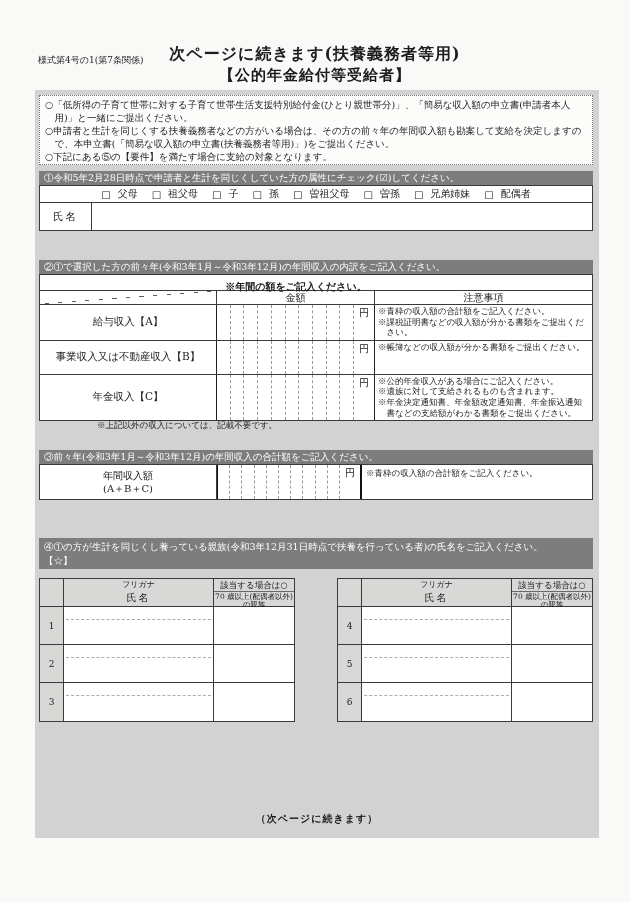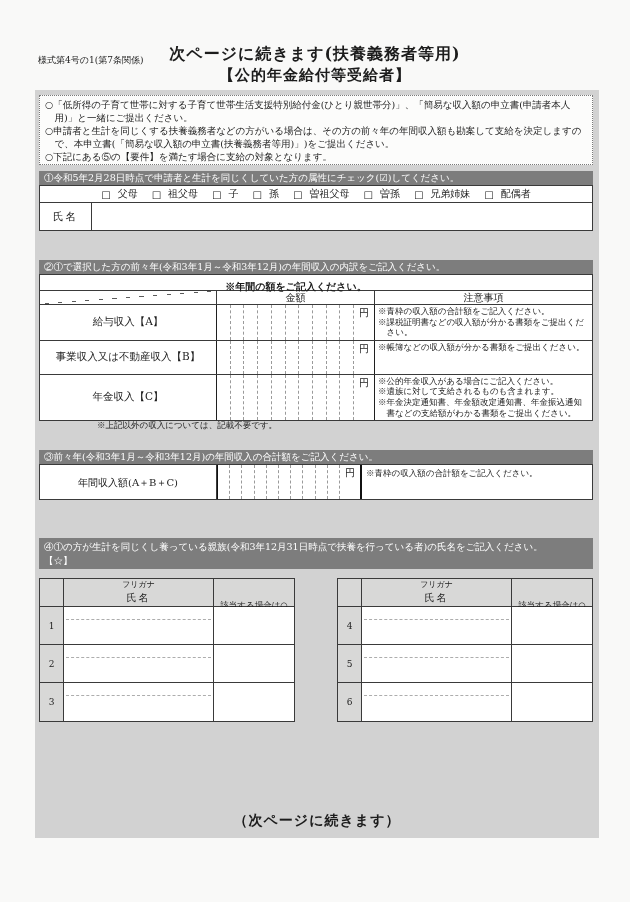--- a/index.html
+++ b/index.html
@@ -56,42 +56,42 @@
   .amount-box { display:flex; align-items:stretch; }
   .inc-amount { width:158px; border-right:1.5px solid #1f1f1f; }
   .digit-cell { flex:1; border-right:1px dashed #9a9a9a; }
   .unit { width:20px; text-align:center; font-size:10px; padding-top:1px; }
   .inc-notes { flex:1; padding:1px 3px 2px 3px; font-size:8.5px; line-height:10.6px; }
   .inc-notes p { padding-left:8.5px; text-indent:-8.5px; }
   .b { font-weight:normal;margin-top:12px; }
   .s2foot { position:absolute; left:62px; top:330px; font-size:8.5px; }
 
   .s3table { position:absolute; left:4px; top:374px; width:554px; height:36px; background:#fff; border:1px solid #3a3a3a; display:flex; }
-  .s3label { width:177px; border-right:1px solid #3a3a3a; display:flex; justify-content:center; align-items:center; font-size:10px; line-height:13px; }
+  .s3label { width:177px; border-right:1px solid #3a3a3a; display:flex; flex-direction:column; justify-content:center; align-items:center; font-size:10px; line-height:13px; }
   .s3amount { width:145px; border-left:1.5px solid #111; border-right:2px solid #111; }
   .s3note { flex:1; font-size:8.5px; padding:3px 4px; }
 
   .famtable { position:absolute; top:488px; width:256px; background:#fff; border:1px solid #3a3a3a; }
   .famtable.left { left:4px; }
   .famtable.right { left:302px; }
   .fam-head { display:flex; height:28px; border-bottom:1px solid #3a3a3a; background:#d8d8d7; }
   .fam-num { width:24px; border-right:1px solid #3a3a3a; background:#d8d8d7; display:flex; align-items:center; justify-content:center; font-size:9px; }
   .fam-namehead { width:150px; border-right:1px solid #3a3a3a; text-align:center; }
   .furigana-label { font-size:8px; line-height:12px; }
   .namehead-label { font-size:10px; line-height:13px; letter-spacing:2px; }
   .fam-cirhead { flex:1; text-align:center; }
-  .cir-top { font-size:8.5px; line-height:12px; border-bottom:1px solid #6a6a6a;margin-top:20px; }
+  .cir-top { font-size:8.5px; line-height:12px; border-bottom:1px solid #6a6a6a; }
   .cir-sub { font-size:7.5px; line-height:7.6px; padding-top:1px; }
   .fam-row { display:flex; height:38px; border-bottom:1px solid #3a3a3a; }
   .fam-row:last-child { border-bottom:none; }
   .fam-name { width:150px; border-right:1px solid #3a3a3a; background:#fff; }
   .furigana-line { height:13px; border-bottom:1px dashed #adadad; margin:0 2px; }
   .fam-cir { flex:1; background:#fff; }
 
-  .next-page { position:absolute; left:0; width:100%; top:722px; text-align:center; font-size:14px; font-weight:bold; letter-spacing:1px; }
+  .next-page { position:absolute; left:0; width:100%; top:722px; text-align:center; font-size:10px; font-weight:bold; letter-spacing:1px; }
 </style>
 </head>
 <body>
 
 <div class="page">
   <div class="form-code">様式第4号の1(第7条関係)</div>
   <div class="doc-title">次ページに続きます(扶養義務者等用)</div>
   <div class="doc-subtitle">【公的年金給付等受給者】</div>
 
   <div class="panel">

